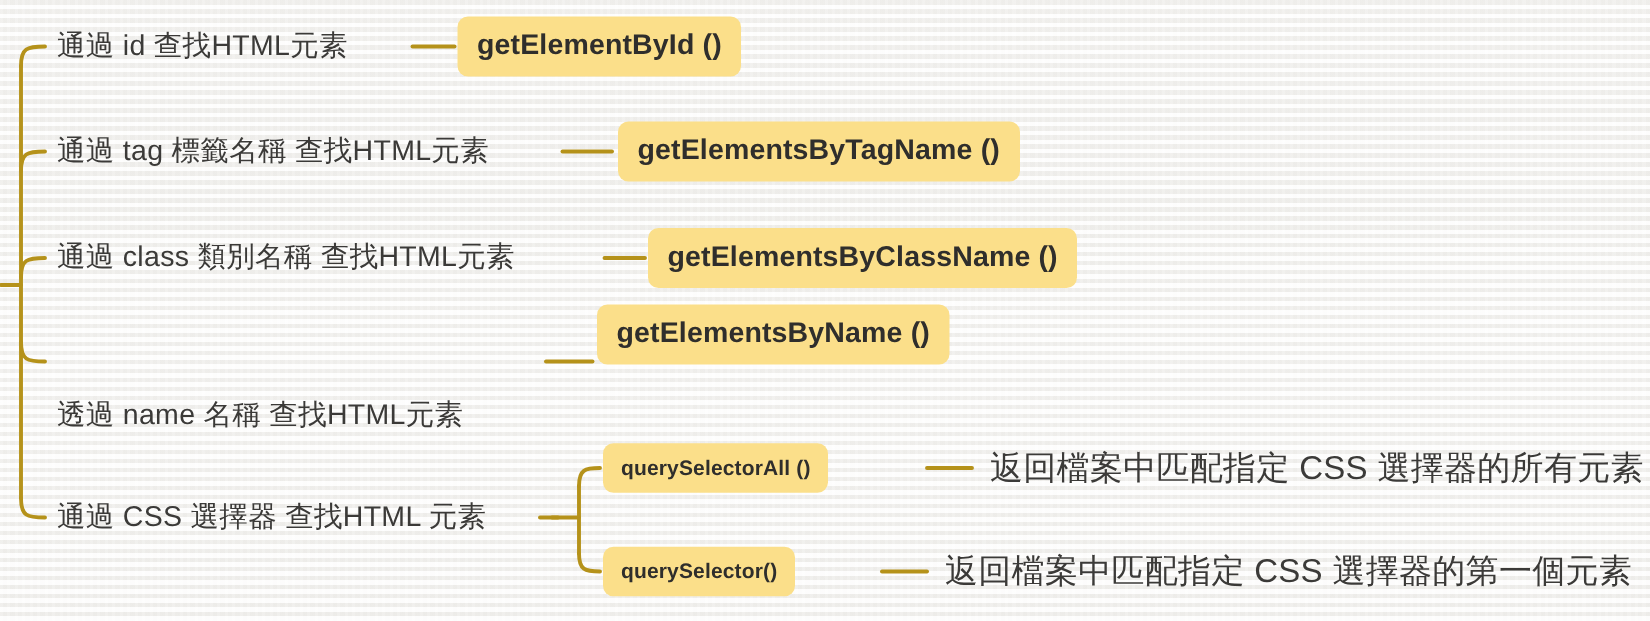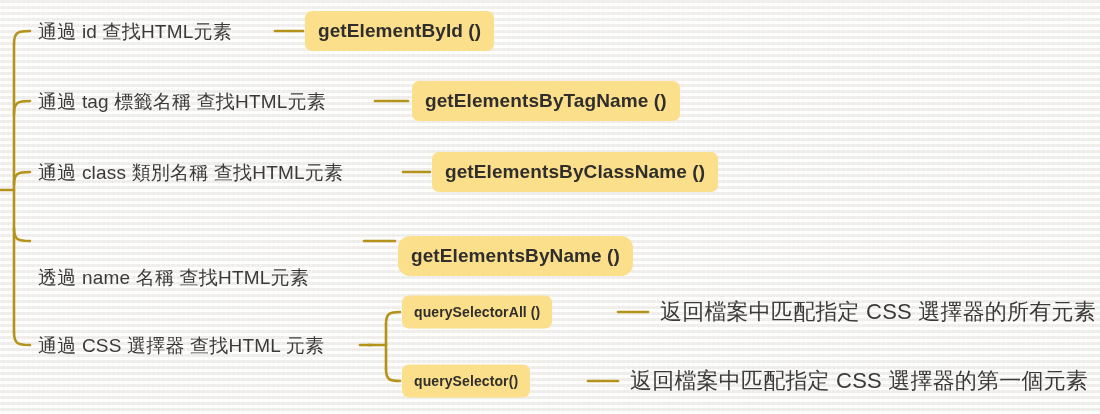--- a/index.html
+++ b/index.html
@@ -138,21 +138,21 @@
   <div class="row-label" style="left:38px; top:241px;margin-top:36px;">透過 name 名稱 查找HTML元素</div>
 
   <div class="row-label" style="left:38px; top:345px;">通過 CSS 選擇器 查找HTML 元素</div>
 
   <div class="badge" style="left:305px; top:31px;">getElementById ()</div>
 
   <div class="badge" style="left:432px; top:172px;">getElementsByClassName ()</div>
 
   <div class="badge" style="left:412px; top:101px;">getElementsByTagName ()</div>
 
-  <div class="badge" style="left:398px; top:256px;border-radius:12px;">getElementsByName ()</div>
+  <div class="badge" style="left:398px; top:223px;">getElementsByName ()</div>
 
   <div class="badge small" style="left:402px; top:312px;">querySelectorAll ()</div>
 
   <div class="badge small" style="left:402px; top:381px;text-align:center;">querySelector()</div>
 
   <div class="desc-label" style="left:660px; top:312px;">返回檔案中匹配指定 CSS 選擇器的所有元素</div>
 
   <div class="desc-label" style="left:630px; top:381px;">返回檔案中匹配指定 CSS 選擇器的第一個元素</div>
 
 </div>

